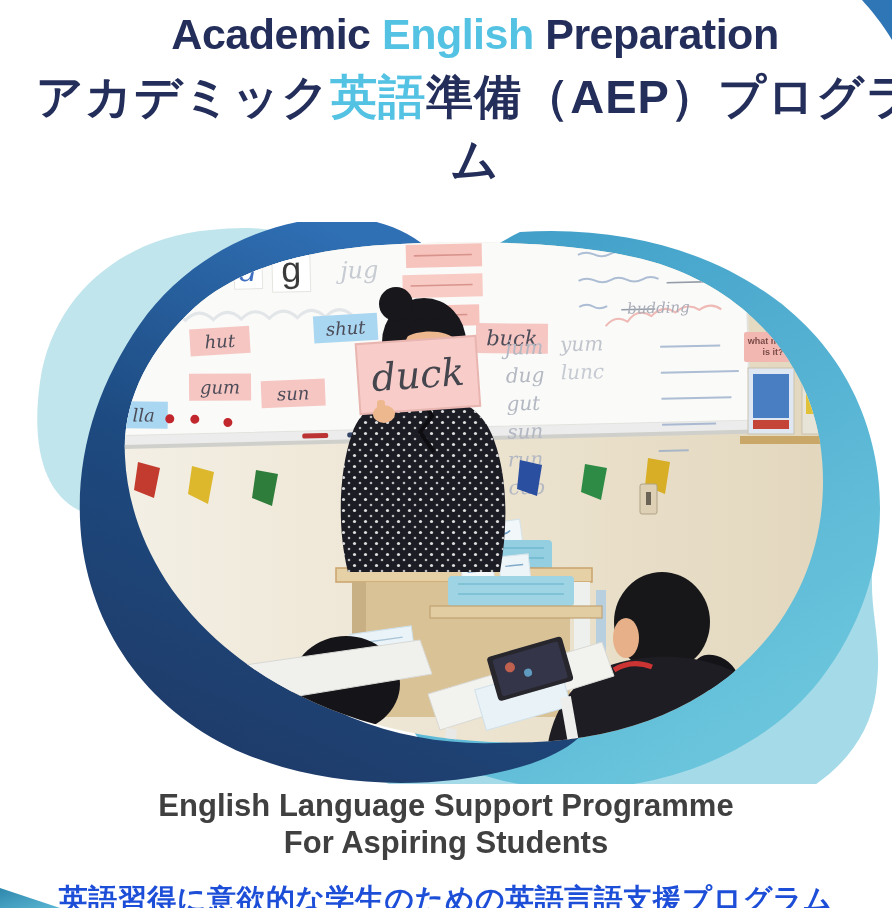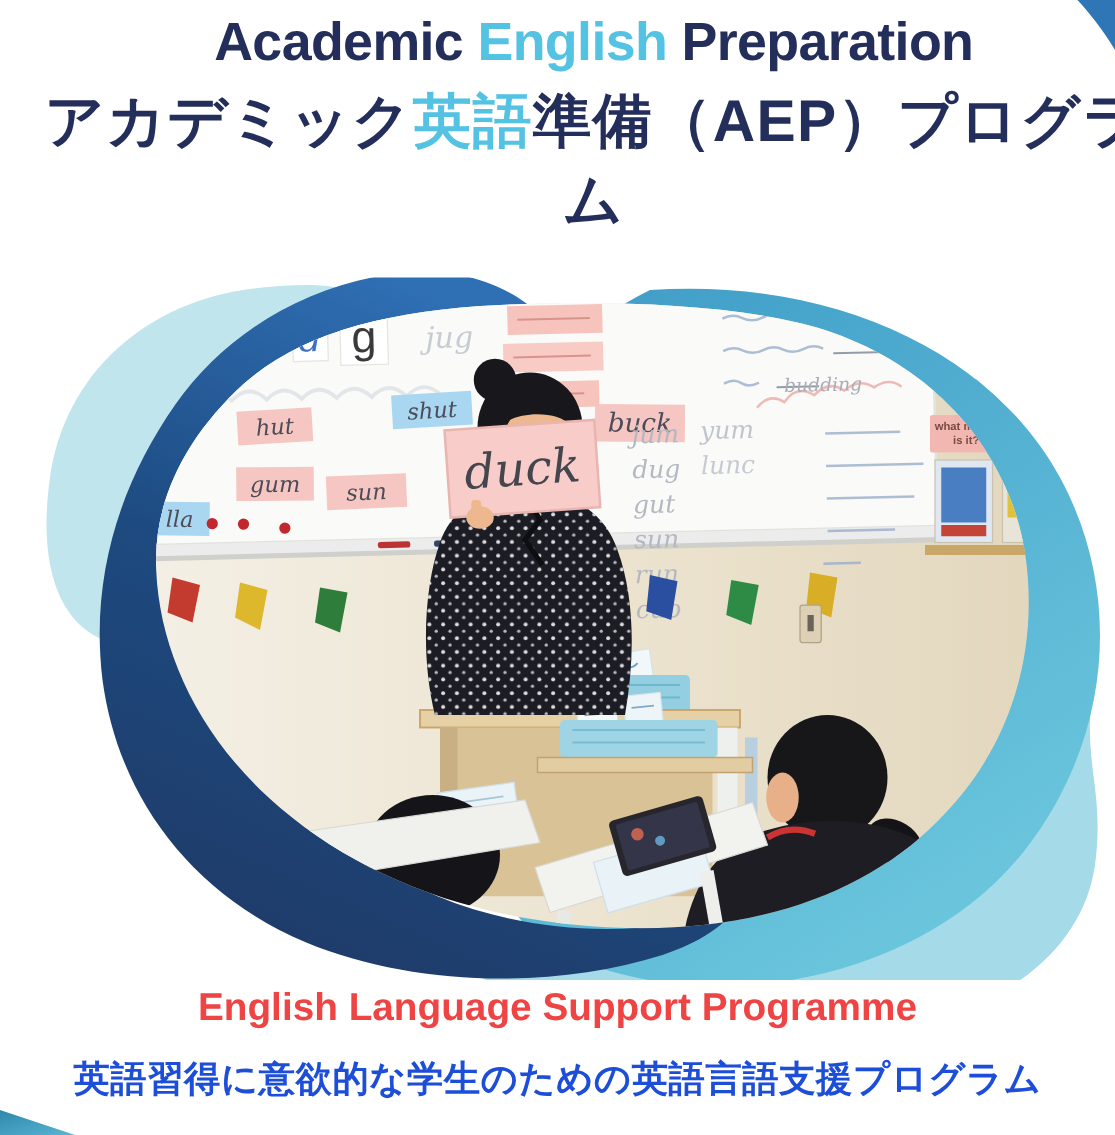--- a/index.html
+++ b/index.html
@@ -8,21 +8,21 @@
   
   .hdr{position:absolute;top:8px;left:0;width:892px;text-align:center;z-index:3;margin-left:29px;}
   .title{font-size:43px;font-weight:bold;letter-spacing:-.5px;color:#242e5b;line-height:1.22;margin:0;}
   .title .accent{color:#53c2e3;}
   .jp-sub{margin-top:6px;font-size:47px;font-weight:bold;color:#242e5b;letter-spacing:1px;}
   .jp-sub .accent{color:#53c2e3;}
   
   .hero{position:absolute;top:222px;left:0;width:892px;height:562px;z-index:1;}
   
   .ftr{position:absolute;top:788px;left:0;width:892px;text-align:center;z-index:3;}
-  .ftr .en{font-size:31px;font-weight:bold;color:#ef4444;line-height:1.18;}
+  .ftr .en{font-size:31px;font-weight:bold;color:#404040;line-height:1.18;}
   .ftr .jp{margin-top:19px;font-size:29px;font-weight:bold;color:#1d4ed8;letter-spacing:.5px;}
   
   .corner{position:absolute;z-index:2;}
   .corner.tr{top:0;right:0;}
   .corner.bl{bottom:0;left:0;}
   .hand{font-family:"DejaVu Serif",serif;font-style:italic;}
 </style>
 </head>
 <body>
 
@@ -306,17 +306,18 @@
         <rect x="446" y="506" width="11" height="54" fill="#e8e8e6" transform="rotate(6 446 506)"></rect>
         <rect x="560" y="476" width="11" height="70" fill="#eeeeec" transform="rotate(-10 560 476)"></rect>
       </g>
     </g>
   </svg>
   </div>
 
   <div class="ftr">
     <div class="en">
       <span>English Language Support Programme</span><br>
+      <span>For Aspiring Students</span>
     </div>
     <div class="jp">英語習得に意欲的な学生のための英語言語支援プログラム</div>
   </div>
 
 </div>
 
 </body></html>

